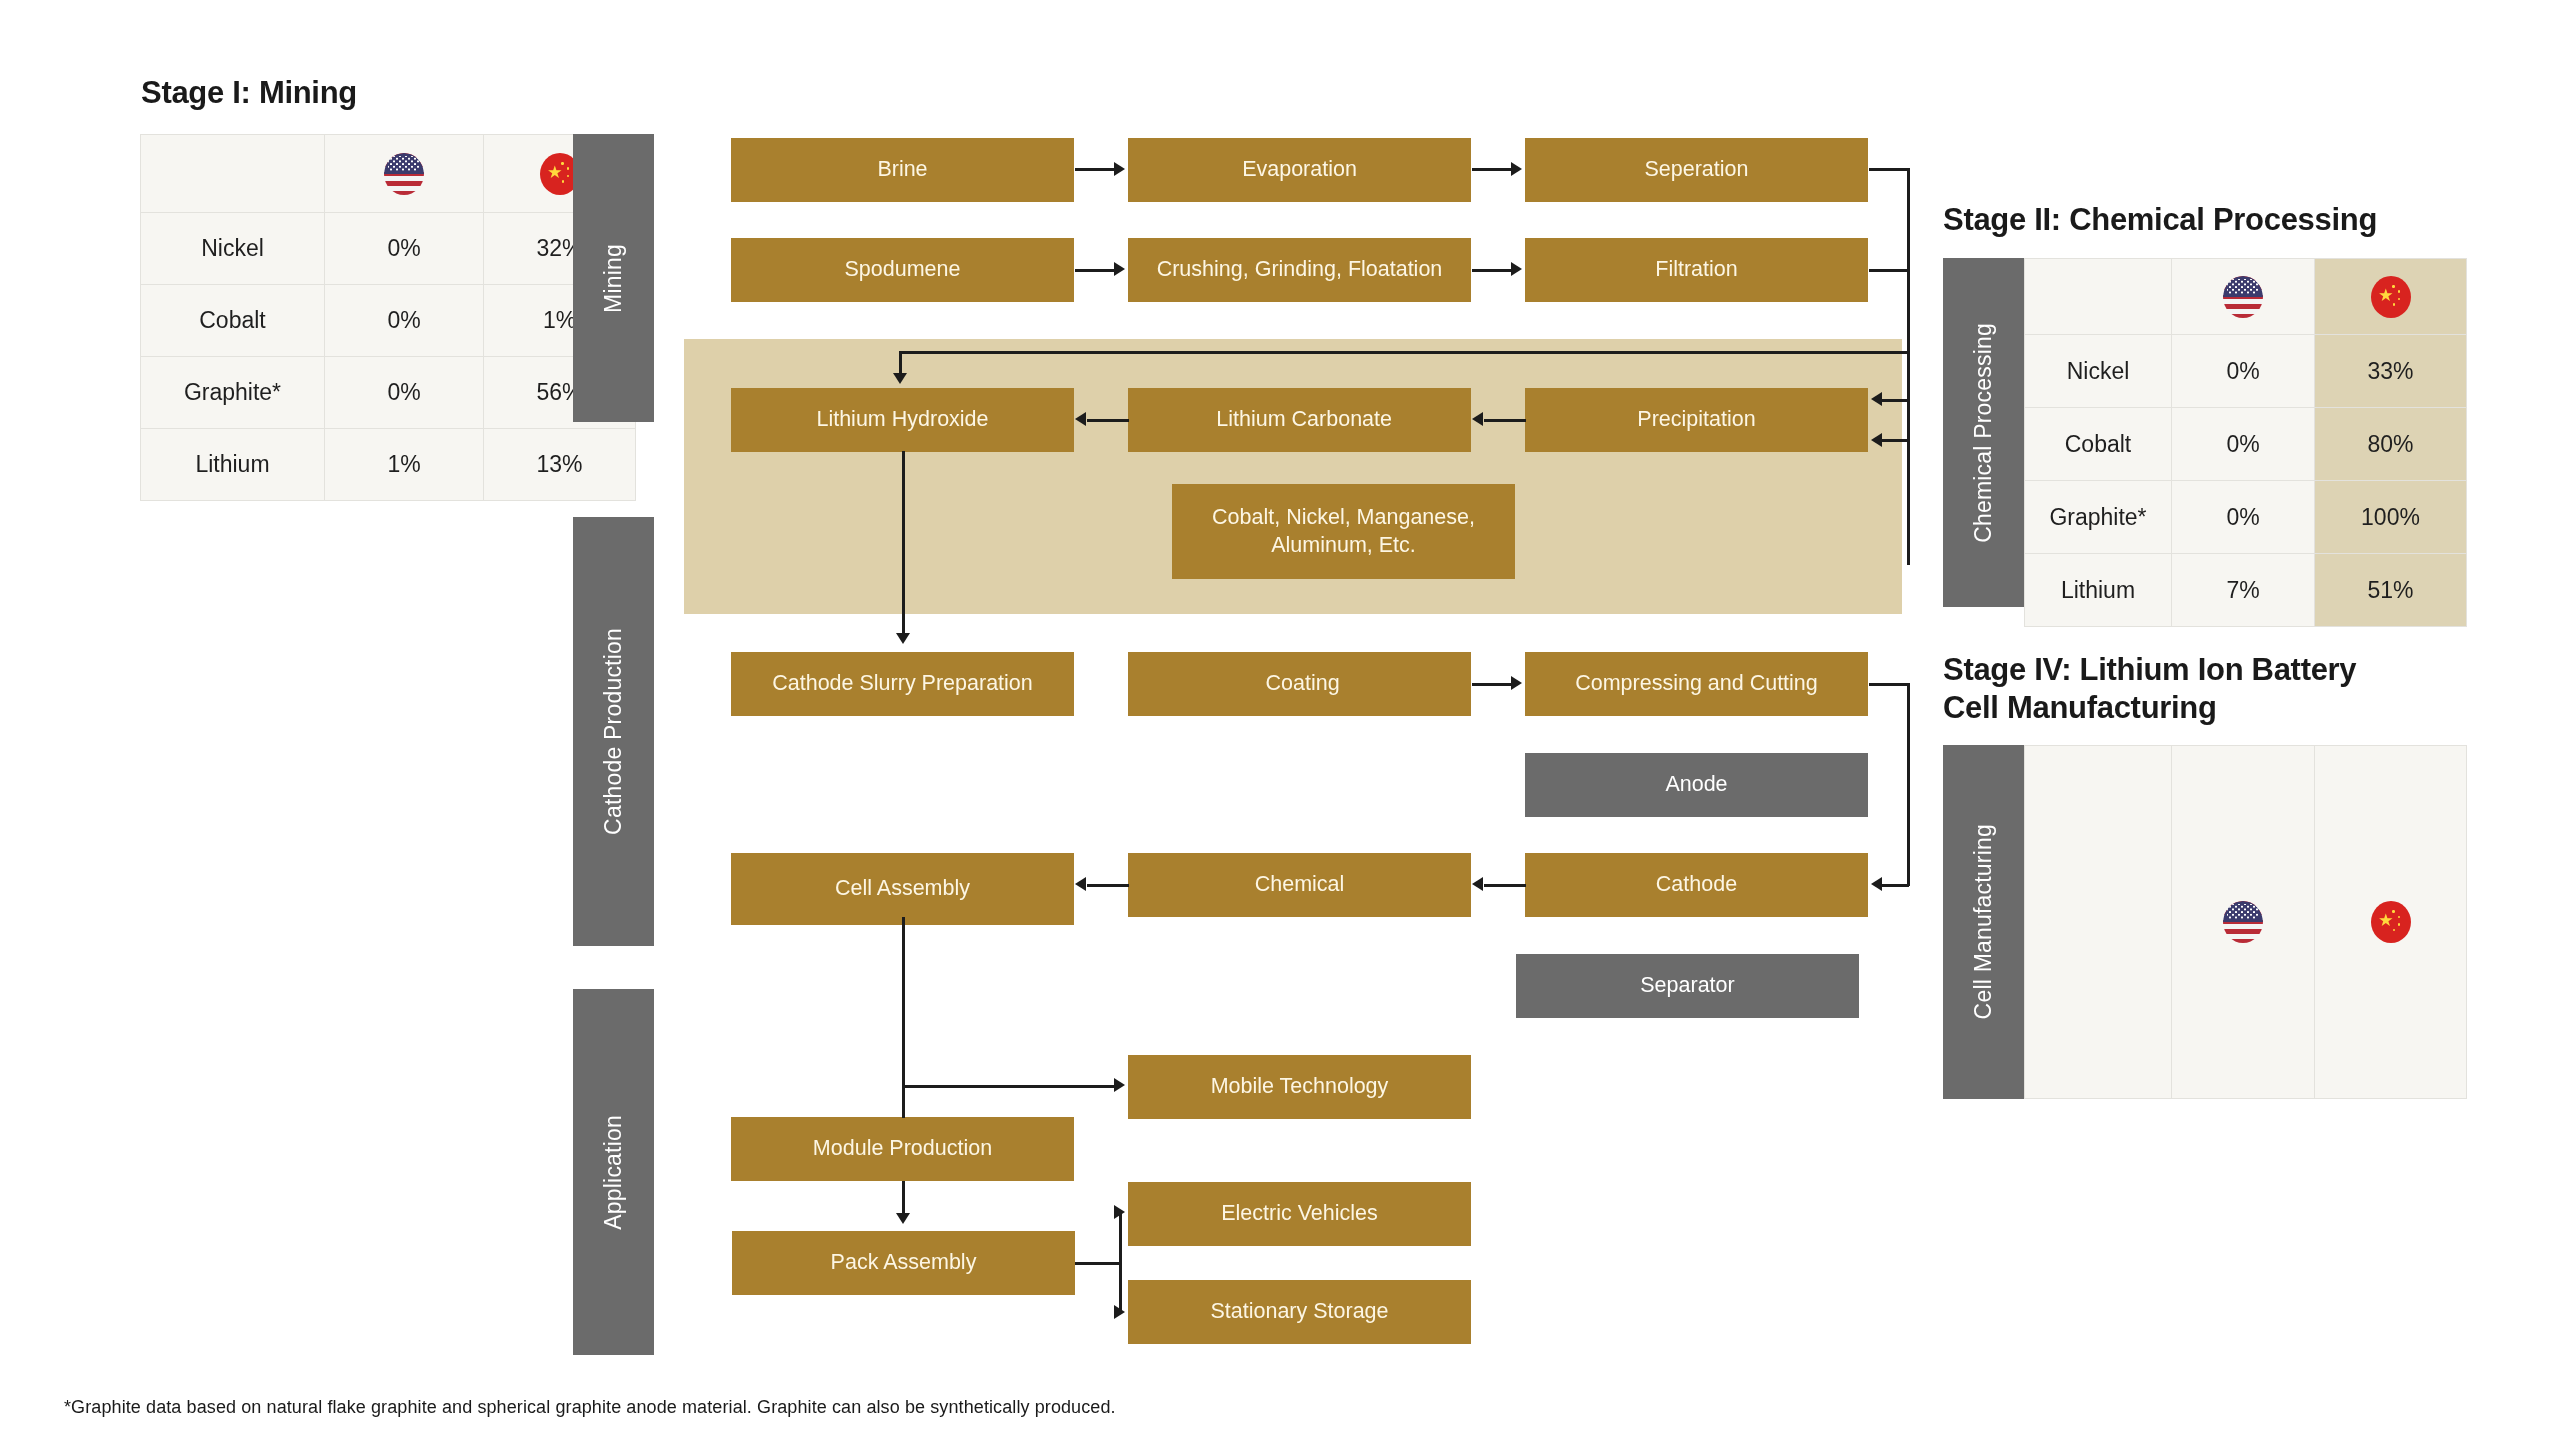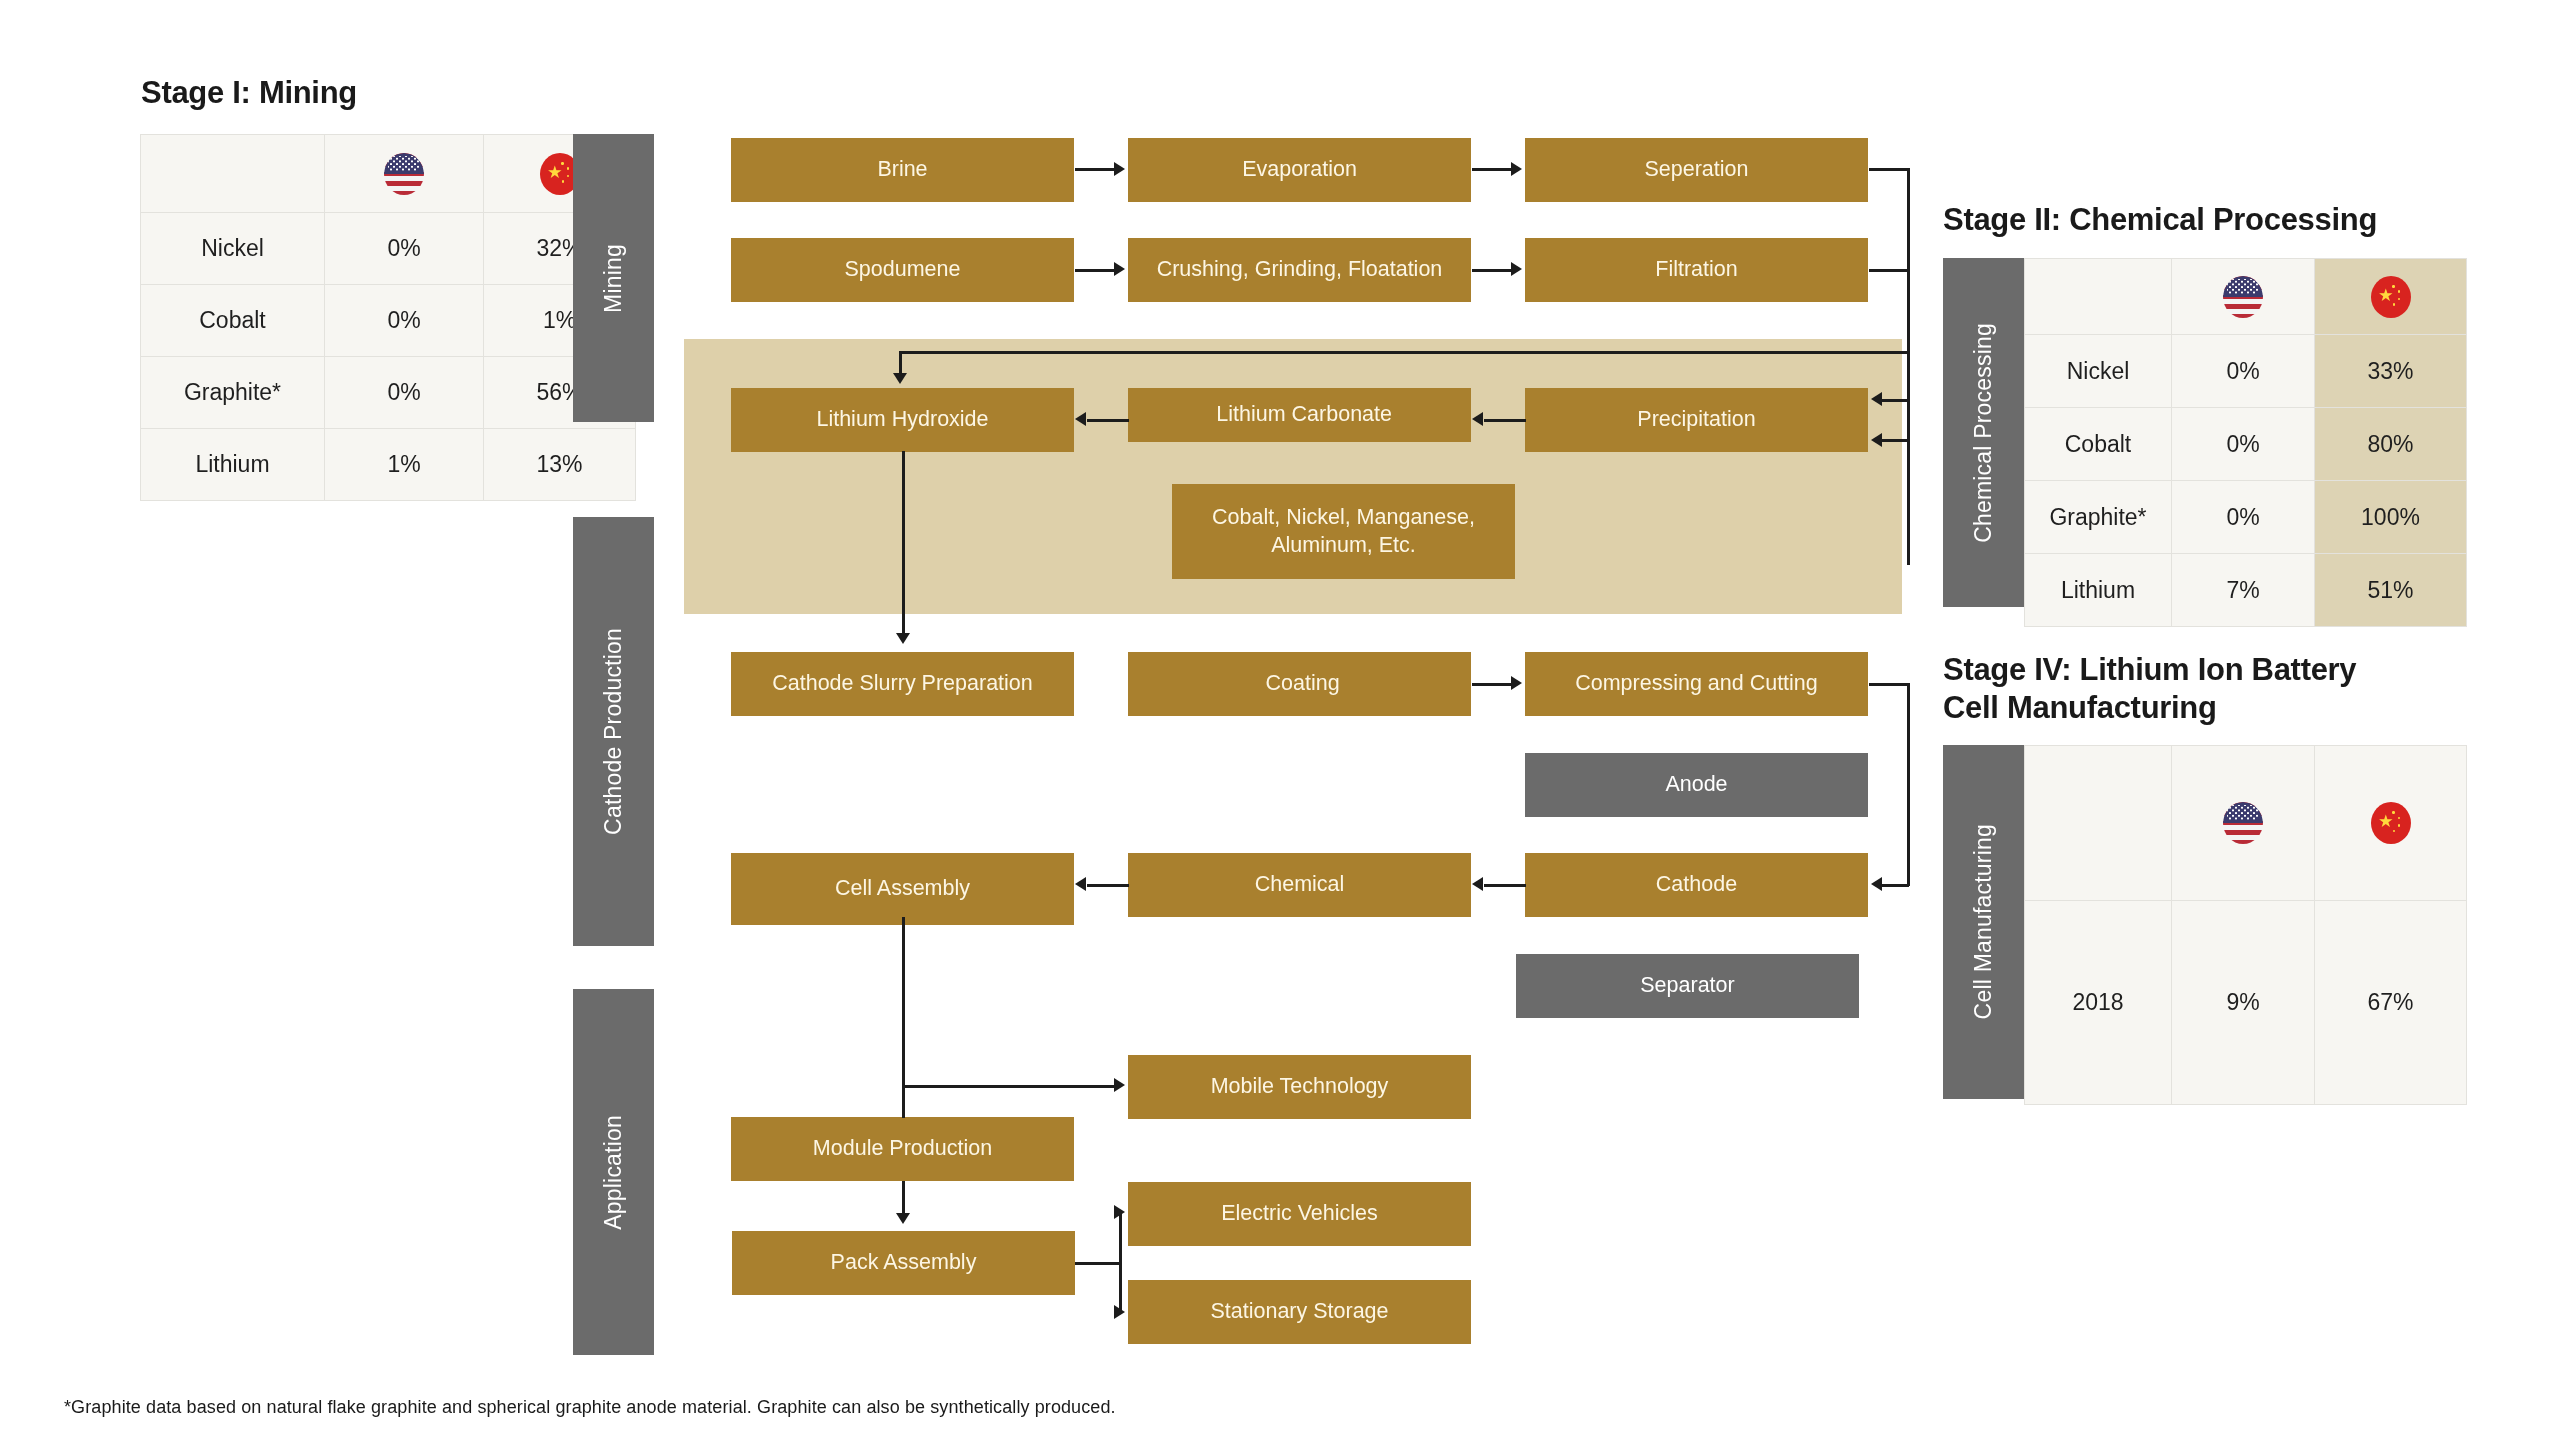--- a/index.html
+++ b/index.html
@@ -155,21 +155,21 @@
 
 <div class="node" style="left:731px;top:138px;width:343px;height:64px;">Brine</div>
 <div class="node" style="left:1128px;top:138px;width:343px;height:64px;">Evaporation</div>
 <div class="node" style="left:1525px;top:138px;width:343px;height:64px;">Seperation</div>
 
 <div class="node" style="left:731px;top:238px;width:343px;height:64px;">Spodumene</div>
 <div class="node" style="left:1128px;top:238px;width:343px;height:64px;">Crushing, Grinding, Floatation</div>
 <div class="node" style="left:1525px;top:238px;width:343px;height:64px;">Filtration</div>
 
 <div class="node" style="left:731px;top:388px;width:343px;height:64px;">Lithium Hydroxide</div>
-<div class="node" style="left:1128px;top:388px;width:343px;height:54px;padding-left:16px;">Lithium Carbonate</div>
+<div class="node" style="left:1128px;top:388px;width:343px;height:64px;padding-left:16px;">Lithium Carbonate</div>
 <div class="node" style="left:1525px;top:388px;width:343px;height:64px;">Precipitation</div>
 <div class="node" style="left:1172px;top:484px;width:343px;height:95px;">Cobalt, Nickel, Manganese, Aluminum, Etc.</div>
 
 <div class="node" style="left:731px;top:652px;width:343px;height:64px;">Cathode Slurry Preparation</div>
 <div class="node" style="left:1128px;top:652px;width:343px;height:64px;padding-left:13px;">Coating</div>
 <div class="node" style="left:1525px;top:652px;width:343px;height:64px;">Compressing and Cutting</div>
 <div class="node gray" style="left:1525px;top:753px;width:343px;height:64px;">Anode</div>
 
 <div class="node" style="left:731px;top:853px;width:343px;height:72px;">Cell Assembly</div>
 <div class="node" style="left:1128px;top:853px;width:343px;height:64px;">Chemical</div>
@@ -305,23 +305,18 @@
       <td class="hdr flagcell" style="width:151px;">
         <span class="flag flag-cn">
           <span class="bigstar">★</span>
           <span class="dot" style="left:21.5px;top:9.4px;"></span>
           <span class="dot" style="left:27px;top:14.8px;"></span>
           <span class="dot" style="left:27px;top:22px;"></span>
           <span class="dot" style="left:22px;top:27.5px;"></span>
         </span>
       </td>
     </tr>
-    <tr>
-      <td style="height:201px;">2018</td>
-      <td>9%</td>
-      <td>67%</td>
-    </tr>
   </tbody>
     </table>
 </div>
 
 <div class="footnote" style="left:64px;top:1397px;">*Graphite data based on natural flake graphite and spherical graphite anode material. Graphite can also be synthetically produced.</div>
 
 
 </body></html>

